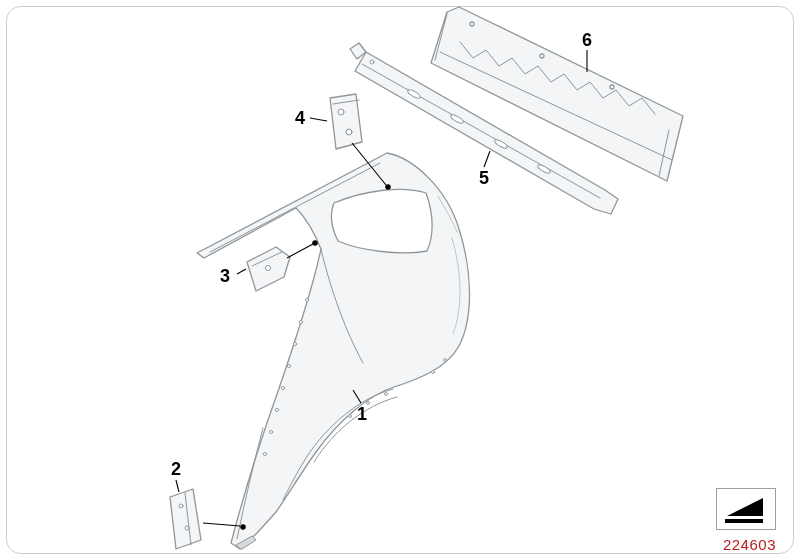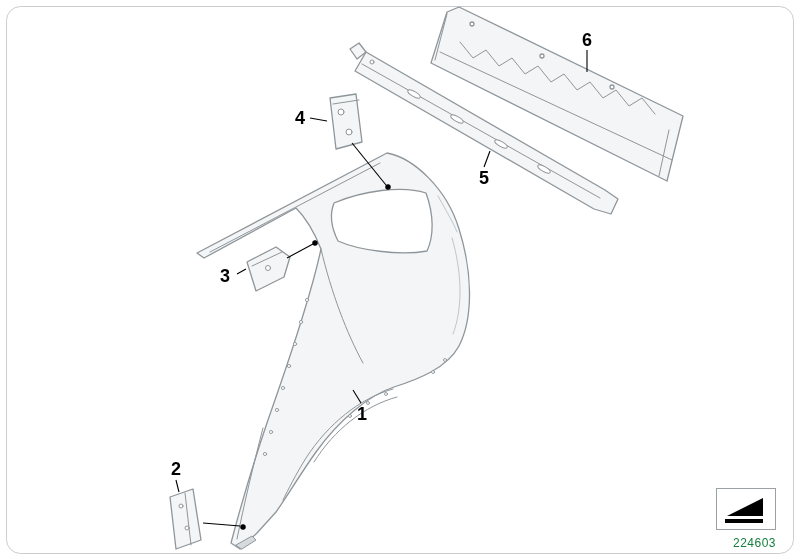--- a/index.html
+++ b/index.html
@@ -6,21 +6,21 @@
   body{width:800px;height:560px;font-family:"Liberation Sans",sans-serif;}
   .canvas{position:relative;width:800px;height:560px;background:#fff;overflow:hidden;}
   .canvas svg{position:absolute;left:0;top:0;}
   .callout{
     position:absolute;transform:translate(-50%,-50%);
     font-weight:bold;font-size:18px;color:#000;line-height:1;
     cursor:pointer;user-select:none;
   }
   .part-number{
     position:absolute;right:24px;top:536px;
-    font-size:12px;color:#15803d;letter-spacing:0.5px;
+    font-size:15px;color:#b91c1c;letter-spacing:0.5px;
   }
   .stamp{
     position:absolute;left:716px;top:488px;width:60px;height:42px;
     border:1px solid #9aa0a3;background:#fff;box-sizing:border-box;
   }
 </style>
 </head>
 <body>
 
 <div class="canvas">

